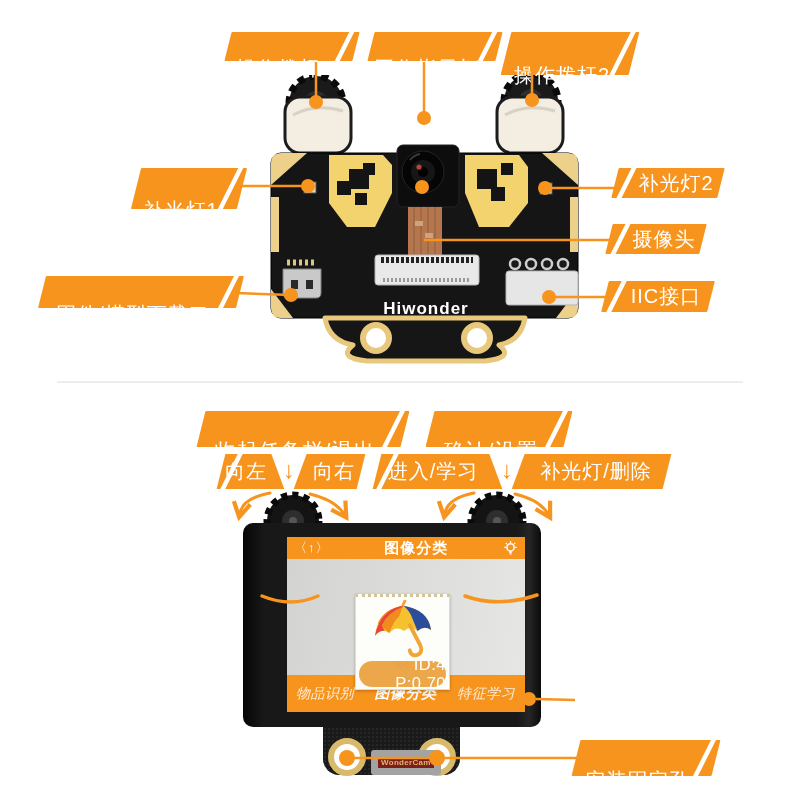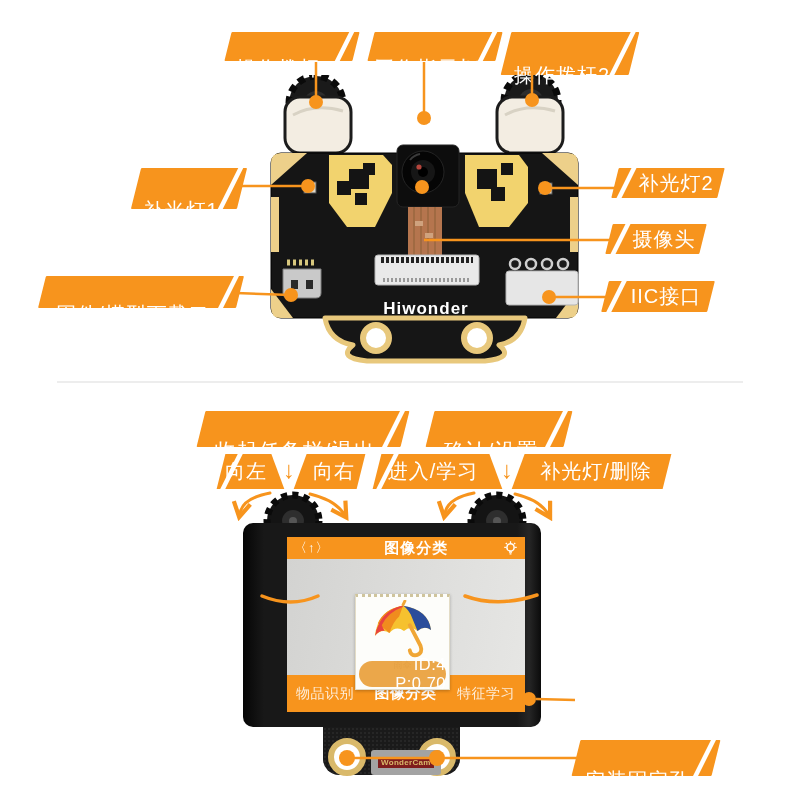--- a/index.html
+++ b/index.html
@@ -40,21 +40,21 @@
   .scr-header .title{flex:1;text-align:center;font-size:15px;font-weight:bold;letter-spacing:1px;}
   .scr-body{position:relative;height:116px;background:linear-gradient(100deg,#d3d3d1,#e6e6e4);}
   .card{position:absolute;left:68px;top:35px;width:95px;height:96px;background:#fdfdfa;
         border:1px solid #e3dcc6;border-top:3px dotted #cfc49c;box-sizing:border-box;
         box-shadow:0 1px 3px rgba(0,0,0,.25);}
   .card .caption{position:absolute;left:0;right:0;top:62px;text-align:center;font-size:9px;color:#9a9a8e;}
   .card .result{position:absolute;left:3px;right:3px;bottom:2px;height:26px;border-radius:13px;
         background:rgba(233,160,60,.93);color:#fff;font-size:16.5px;display:flex;align-items:center;
         justify-content:center;letter-spacing:.5px;text-align:right;}
   .tabbar{height:37px;background:#f7941d;display:flex;align-items:center;justify-content:space-between;
-        padding:0 10px 0 9px;box-sizing:border-box;}
+        padding:0 10px 0 9px;box-sizing:border-box;font-style:italic;}
   .tabbar .tab{color:rgba(255,255,255,.82);font-size:14px;white-space:nowrap;letter-spacing:.5px;}
   .tabbar .tab.active{color:#fff;font-weight:bold;font-size:15px;}
   .mount-tab{position:absolute;left:323px;top:723px;width:137px;height:52px;background:#1a1a1a;
         border-radius:4px 4px 16px 16px;z-index:1;
         background-image:radial-gradient(#262626 1px,transparent 1px);background-size:4px 4px;}
   .ring{position:absolute;width:26px;height:26px;border:6px solid #d9b96a;border-radius:50%;
         background:#fff;z-index:4;}
   .wcam{position:absolute;left:371px;top:750px;z-index:4;color:#d9b96a;font-size:8px;font-weight:bold;
         border:7px solid #a3a3a3;border-radius:3px;padding:1px 3px;background:#7f1d1d;letter-spacing:.3px;}
   .wheels{position:absolute;z-index:1;}

